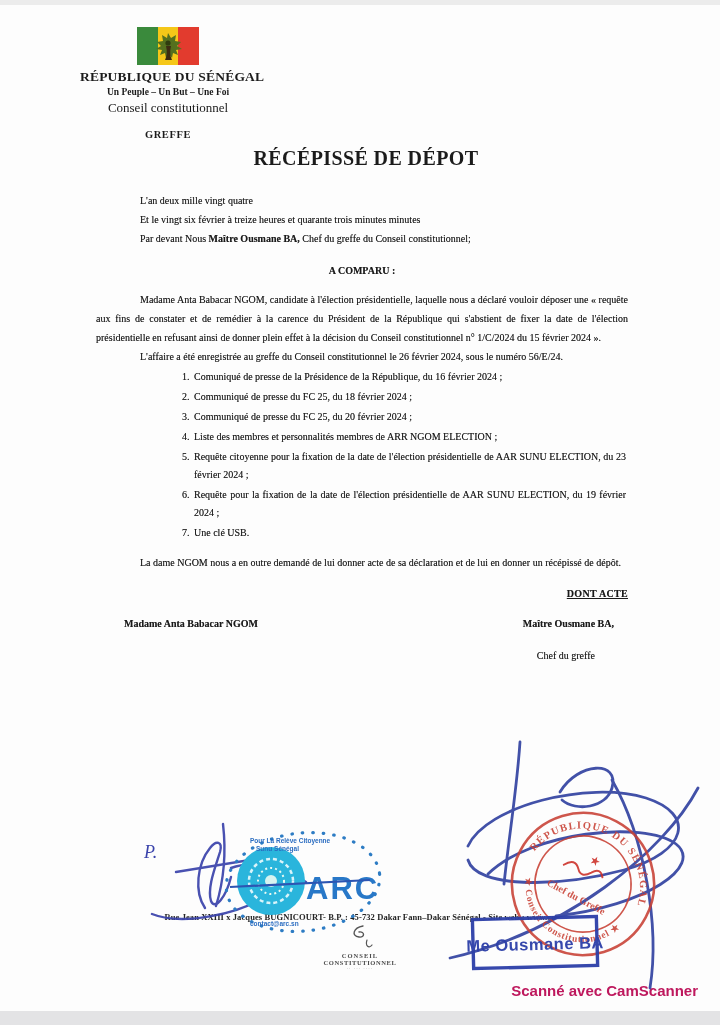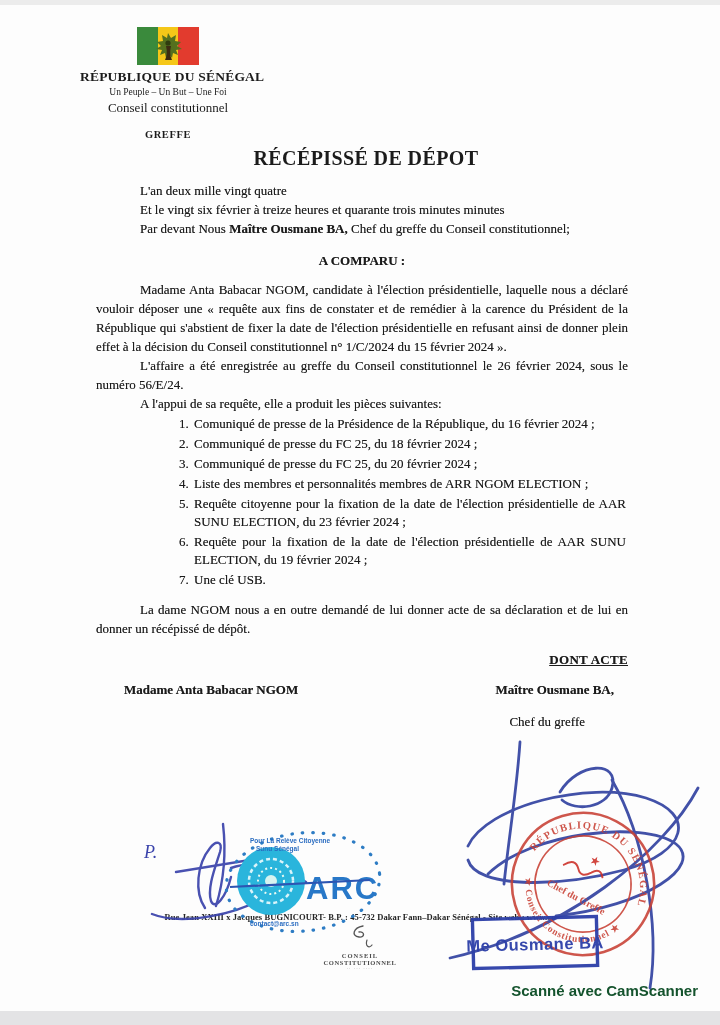--- a/index.html
+++ b/index.html
@@ -7,32 +7,32 @@
     position:relative;width:720px;height:1025px;background:#fdfdfd;overflow:hidden;
     font-family:"Liberation Serif",serif;color:#1b1b1b;
   }
   .scan-edge-top{position:absolute;top:0;left:0;width:720px;height:5px;background:#ececec;}
   .scan-edge-bottom{position:absolute;bottom:0;left:0;width:720px;height:14px;background:#e3e3e5;}
 
   
   .hdr{position:absolute;top:27px;left:80px;width:176px;text-align:center;}
   .flag{display:block;margin:0 auto 4px;}
   .republic{font-size:13.5px;font-weight:bold;letter-spacing:.2px;white-space:nowrap;}
-  .motto{font-size:9.5px;font-weight:normal;margin-top:2px;white-space:nowrap;}
+  .motto{font-size:9.5px;font-weight:bold;margin-top:2px;white-space:nowrap;}
   .inst{font-size:13px;font-weight:normal;margin-top:3px;}
   .office{font-size:10.5px;font-weight:bold;letter-spacing:.6px;margin-top:13px;}
 
   
   .doc-title{position:absolute;top:147px;left:96px;width:540px;text-align:center;
     font-size:20px;font-weight:bold;letter-spacing:.4px;}
 
   
   .body{
-    position:absolute;top:181px;left:96px;width:532px;
-    font-size:13px;line-height:19px;text-align:justify;
+    position:absolute;top:191px;left:96px;width:532px;
+    font-size:10px;line-height:19px;text-align:justify;
     text-shadow:0 0 .4px rgba(0,0,0,.5);
   }
   .body p{margin:0;text-indent:44px;}
   .center-head{text-align:center;font-weight:bold;text-indent:0;margin:13px 0 10px;}
   .p-comparu{margin-bottom:10px;}
   .p-affaire{margin-bottom:12px;}
   .p-appui{margin-bottom:5px;}
   ol.pieces{margin:0 0 11px;padding-left:94px;line-height:18px;}
   ol.pieces li{padding-left:2px;margin:2px;}
   .p-dame{margin-bottom:11px;}
@@ -46,21 +46,21 @@
 
   
   .footer-address{position:absolute;top:912px;left:0;width:720px;text-align:center;
     font-size:8.5px;font-weight:bold;color:#242424;letter-spacing:.1px;}
   .cc-logo{position:absolute;top:924px;left:0;width:720px;text-align:center;color:#4b4b4b;}
   .cc-logo .swirl{display:block;margin:0 auto;}
   .cc-l1{font-size:6.5px;font-weight:bold;letter-spacing:1px;line-height:7px;}
   .cc-l2{font-size:6.5px;font-weight:bold;letter-spacing:.6px;line-height:7px;}
   .cc-l3{font-size:4.5px;letter-spacing:1px;line-height:6px;color:#8a8a8a;}
   .camscanner{position:absolute;top:982px;right:22px;font-family:"Liberation Sans",sans-serif;
-    font-size:15px;font-weight:bold;color:#14532d;}
+    font-size:15px;font-weight:bold;color:#be185d;}
 
   .overlay{position:absolute;top:0;left:0;z-index:5;pointer-events:none;}
 </style>
 </head>
 <body>
 
 <div id="page">
   <div class="scan-edge-top"></div>
 
   <div class="hdr">
@@ -84,21 +84,20 @@
 
   <div class="body">
     <p>L'an  deux mille vingt quatre</p>
     <p>Et le vingt six février à treize heures et quarante trois minutes minutes</p>
     <p><span>Par devant Nous </span><b>Maître Ousmane BA,</b><span> Chef du greffe du Conseil constitutionnel;</span></p>
 
     <div class="center-head">A COMPARU :</div>
 
     <p class="p-comparu">Madame Anta Babacar NGOM, candidate à l'élection présidentielle, laquelle nous a déclaré vouloir déposer une « requête aux fins de constater et de remédier à la carence du Président de la République qui s'abstient de fixer la date de l'élection présidentielle en refusant ainsi de donner plein effet à la décision du Conseil constitutionnel n° 1/C/2024 du 15 février 2024 ».</p>
     <p class="p-affaire">L'affaire a été enregistrée au greffe du Conseil constitutionnel le 26 février 2024, sous le numéro 56/E/24.</p>
-    <p class="p-appui">A l'appui de sa requête, elle a produit les pièces suivantes:</p>
 
     <ol class="pieces">
       <li>Comuniqué de presse de la Présidence de la République, du 16 février 2024 ;</li>
       <li>Communiqué de presse du FC 25, du 18 février 2024 ;</li>
       <li>Communiqué de presse du FC 25, du 20 février 2024 ;</li>
       <li>Liste des membres et personnalités membres de ARR NGOM ELECTION ;</li>
       <li>Requête citoyenne pour la fixation de la date de l'élection présidentielle de AAR SUNU ELECTION, du 23 février 2024 ;</li>
       <li>Requête  pour la fixation de la date de l'élection présidentielle de AAR SUNU ELECTION, du 19 février 2024 ;</li>
       <li>Une clé USB.</li>
     </ol>

